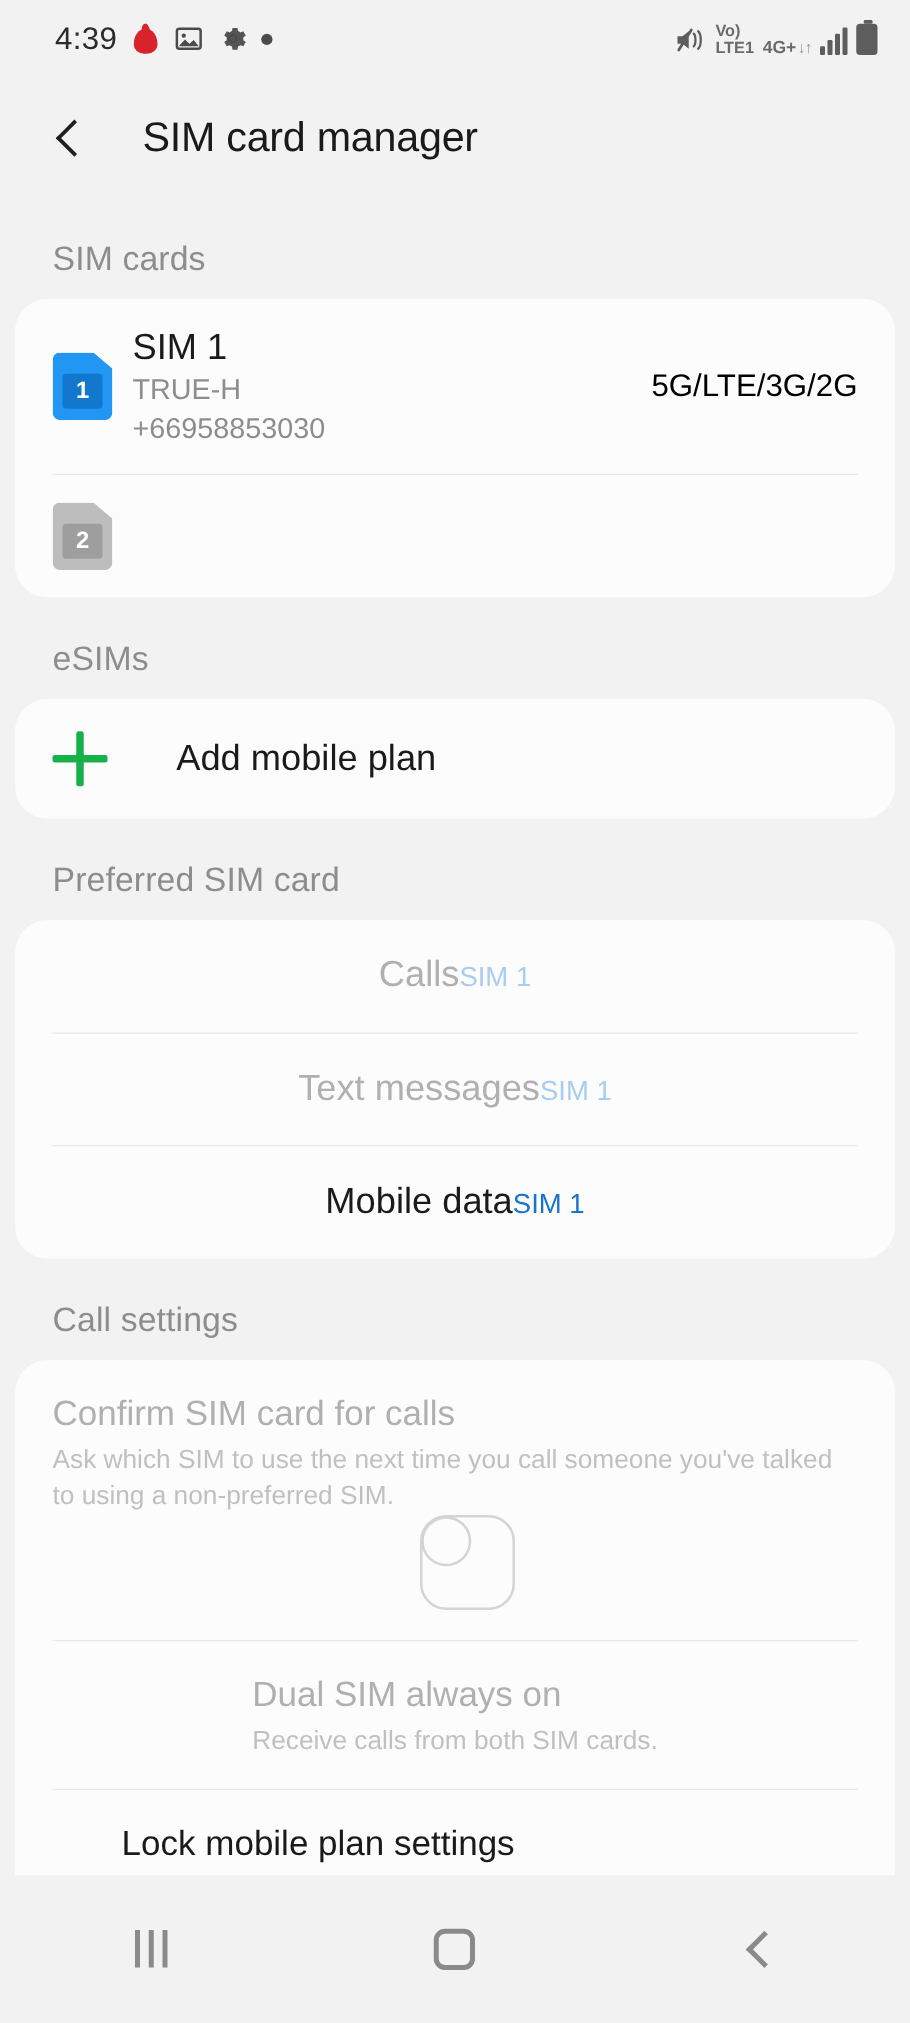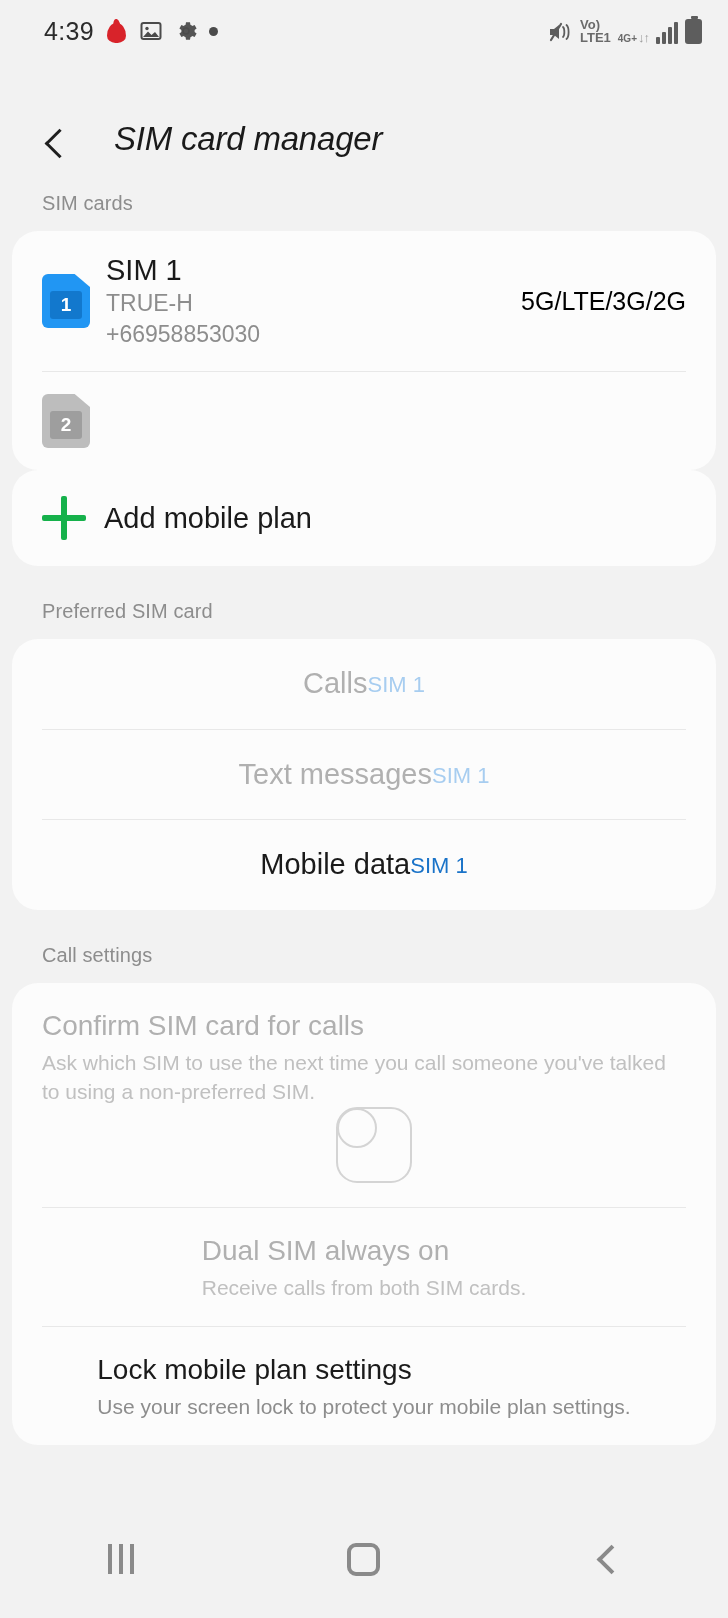--- a/index.html
+++ b/index.html
@@ -32,40 +32,40 @@
   .flame::after{
     content:""; position:absolute; left:8px; top:0px; width:7px; height:10px;
     background:#d8232a; border-radius:60% 40% 50% 50% / 80% 80% 30% 30%;
     transform:rotate(-12deg);
   }
   .dot-ico { width:9px; height:9px; border-radius:50%; background:#4b4b4b; }
 
   .volte { display:flex; flex-direction:column; line-height:1.02; font-size:13px; color:#6a6a6a; font-weight:700; }
   .netgrp { display:flex; align-items:flex-end; gap:1px; }
   .net4g { display:flex; flex-direction:column; align-items:center; line-height:1; }
-  .net4g .lbl { font-size:10px; font-weight:700; color:#6a6a6a; }
+  .net4g .lbl { font-size:14px; font-weight:700; color:#6a6a6a; }
   .arrows { font-size:13px; color:#9a9a9a; line-height:1; letter-spacing:-1px; }
   .bars { display:flex; align-items:flex-end; gap:2px; height:22px; }
   .bars i { display:block; width:4px; background:#5d5d5d; border-radius:1px; }
   .battery { width:17px; height:25px; border:2px solid #5d5d5d; border-radius:3px; position:relative; background:#5d5d5d; }
   .battery::after{ content:""; position:absolute; top:-5px; left:4px; width:7px; height:3px; background:#5d5d5d; border-radius:1px; }
 
   
-  .appbar { height:96px; flex:0 0 96px; display:flex; align-items:flex-end; padding:0 40px;font-style:italic; }
+  .appbar { height:96px; flex:0 0 96px; display:flex; align-items:center; padding:0 40px; }
   .back-chevron { width:30px; height:30px; position:relative; cursor:pointer; }
   .back-chevron::before{
     content:""; position:absolute; left:9px; top:5px; width:18px; height:18px;
     border-left:3px solid #1f1f1f; border-bottom:3px solid #1f1f1f; transform:rotate(45deg);
   }
   .appbar-title { margin-left:44px; font-size:33px; color:#1a1a1a; letter-spacing:-.2px; }
 
   
   .content { flex:1 1 auto; padding:0 12px; overflow:hidden; }
   .section-header {
-    font-size:20px; color:#8d8d8d; padding:34px 30px 16px 30px; letter-spacing:.1px;
+    font-size:27px; color:#8d8d8d; padding:34px 30px 16px 30px; letter-spacing:.1px;
   }
   .card { background:#fcfcfc; border-radius:26px; overflow:hidden; }
   .divider { height:1px; background:#e8e8e8; margin:0 30px; }
 
   .row { display:flex; align-items:center; padding:0 30px; min-height:96px; }
 
   
   .sim-row { padding:22px 30px; min-height:0; }
   .sim-icon { width:48px; height:54px; flex:0 0 48px; position:relative; margin-right:16px; }
   .sim-shape {
@@ -85,21 +85,21 @@
   .sim-title { font-size:29px; color:#1a1a1a; line-height:1.22; }
   .sim-sub { font-size:23px; color:#8d8d8d; line-height:1.32; }
   .sim-net { font-size:25px; color:#000000; margin-left:18px; white-space:nowrap; }
   .nosim-label { font-size:29px; color:#b4b4b4; }
 
   
   .plus-icon { width:44px; height:44px; position:relative; flex:0 0 44px; margin-right:18px; }
   .plus-icon::before, .plus-icon::after { content:""; position:absolute; background:#16b14b; border-radius:2px; }
   .plus-icon::before { left:0; top:19px; width:44px; height:6px; }
   .plus-icon::after { top:0; left:19px; width:6px; height:44px; }
-  .plan-label { font-size:29px; color:#1a1a1a; }
+  .plan-label { font-size:29px; color:#1a1a1a;margin-left:37px; }
 
   
   .pref-row { align-items:center; justify-content:center; padding:26px 30px; min-height:0; }
   .pref-title { font-size:29px; line-height:1.3; }
   .pref-value { font-size:22px; line-height:1.45; margin-top:2px; }
   .enabled .pref-title { color:#1a1a1a; }
   .enabled .pref-value { color:#1a73c8; }
   .disabled .pref-title { color:#b0b0b0; }
   .disabled .pref-value { color:#a7cdf0; }
 
@@ -213,20 +213,21 @@
 
       <div class="row sim-row sim-2">
         <span class="sim-icon sim-2">
           <span class="sim-shape"></span>
           <span class="sim-chip">2</span>
         </span>
       </div>
 
     </div>
 
+    <div class="section-header">eSIMs</div>
     <div class="card">
       <div class="row" style="padding:26px 30px;">
         <span class="plus-icon"></span>
         <span class="plan-label">Add mobile plan</span>
       </div>
     </div>
 
     <div class="section-header">Preferred SIM card</div>
     <div class="card">
 

